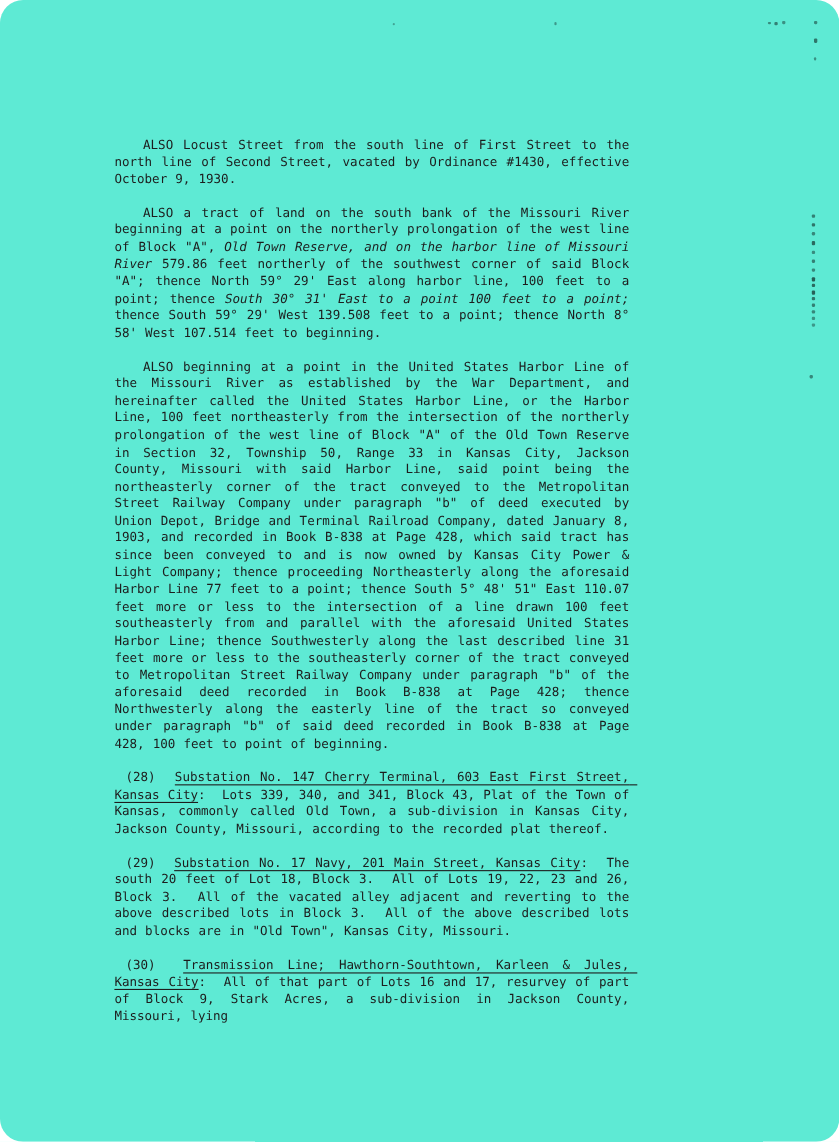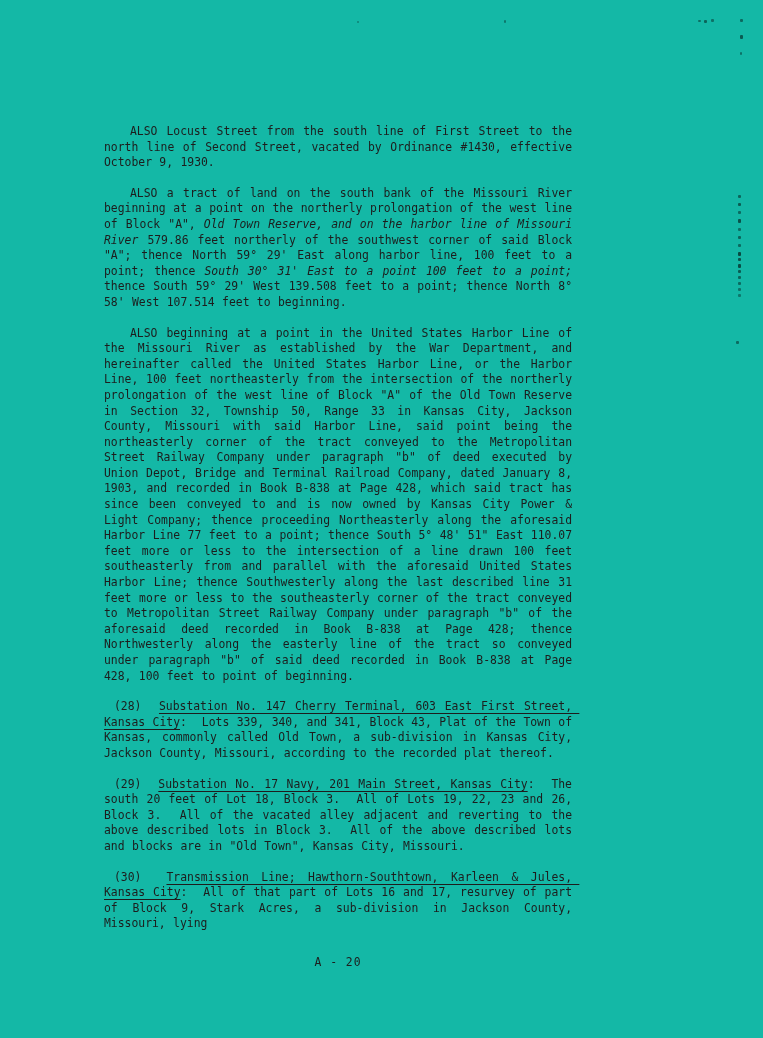--- a/index.html
+++ b/index.html
@@ -10,21 +10,22 @@
   body {
     width: 763px;
     height: 1038px;
     position: relative;
     overflow: hidden;
     font-family: "DejaVu Sans Mono", "Liberation Mono", monospace;
   }
   .scan-page {
     position: absolute;
     inset: 0;
-    background: #14b8a6;
+    background: #5eead4;
+    border-radius: 21px;
   }
   .document-body {
     position: absolute;
     left: 104px;
     top: 124px;
     width: 468px;
     font-size: 11.4px;
     line-height: 15.6px;
     color: #1d1d1d;
     text-align: justify;
@@ -56,21 +57,20 @@
     position: absolute;
     background: #000;
     border-radius: 1px;
   }
 </style>
 </head>
 <body>
 
 <div class="scan-page">
   <div class="document-body"><p class="para indent-large"><span>ALSO Locust Street from the south line of First Street to the north line of Second Street, vacated by Ordinance #1430, effective October 9, 1930.</span></p><p class="para indent-large"><span>ALSO a tract of land on the south bank of the Missouri River beginning at a point on the northerly prolongation of the west line of Block "A", </span><span class="italic">Old Town Reserve, and on the harbor line of Missouri River</span><span> 579.86 feet northerly of the southwest corner of said Block "A"; thence North 59° 29' East along harbor line, 100 feet to a point; thence </span><span class="italic">South 30° 31' East to a point 100 feet to a point;</span><span> thence South 59° 29' West 139.508 feet to a point; thence North 8° 58' West 107.514 feet to beginning.</span></p><p class="para indent-large"><span>ALSO beginning at a point in the United States Harbor Line of the Missouri River as established by the War Department, and hereinafter called the United States Harbor Line, or the Harbor Line, 100 feet northeasterly from the intersection of the northerly prolongation of the west line of Block "A" of the Old Town Reserve in Section 32, Township 50, Range 33 in Kansas City, Jackson County, Missouri with said Harbor Line, said point being the northeasterly corner of the tract conveyed to the Metropolitan Street Railway Company under paragraph "b" of deed executed by Union Depot, Bridge and Terminal Railroad Company, dated January 8, 1903, and recorded in Book B-838 at Page 428, which said tract has since been conveyed to and is now owned by Kansas City Power &amp; Light Company; thence proceeding Northeasterly along the aforesaid Harbor Line 77 feet to a point; thence South 5° 48' 51" East 110.07 feet more or less to the intersection of a line drawn 100 feet southeasterly from and parallel with the aforesaid United States Harbor Line; thence Southwesterly along the last described line 31 feet more or less to the southeasterly corner of the tract conveyed to Metropolitan Street Railway Company under paragraph "b" of the aforesaid deed recorded in Book B-838 at Page 428; thence Northwesterly along the easterly line of the tract so conveyed under paragraph "b" of said deed recorded in Book B-838 at Page 428, 100 feet to point of beginning.</span></p><p class="para indent-small"><span>(28)  </span><span class="underline">Substation No. 147 Cherry Terminal, 603 East First Street, Kansas City</span><span>:  Lots 339, 340, and 341, Block 43, Plat of the Town of Kansas, commonly called Old Town, a sub-division in Kansas City, Jackson County, Missouri, according to the recorded plat thereof.</span></p><p class="para indent-small"><span>(29)  </span><span class="underline">Substation No. 17 Navy, 201 Main Street, Kansas City</span><span>:  The south 20 feet of Lot 18, Block 3.  All of Lots 19, 22, 23 and 26, Block 3.  All of the vacated alley adjacent and reverting to the above described lots in Block 3.  All of the above described lots and blocks are in "Old Town", Kansas City, Missouri.</span></p><p class="para indent-small"><span>(30)  </span><span class="underline">Transmission Line; Hawthorn-Southtown, Karleen &amp; Jules, Kansas City</span><span>:  All of that part of Lots 16 and 17, resurvey of part of Block 9, Stark Acres, a sub-division in Jackson County, Missouri, lying</span></p></div>
-  <div class="page-footer">A - 20</div>
   <div id="artifacts">
       <div class="scan-speck" style="left: 357px; top: 21px; width: 2px; height: 2px; opacity: 0.3;"></div>
       <div class="scan-speck" style="left: 504px; top: 20px; width: 2px; height: 3px; opacity: 0.35;"></div>
       <div class="scan-speck" style="left: 698px; top: 20px; width: 3px; height: 2px; opacity: 0.4;"></div>
       <div class="scan-speck" style="left: 704px; top: 20px; width: 3px; height: 3px; opacity: 0.45;"></div>
       <div class="scan-speck" style="left: 711px; top: 19px; width: 3px; height: 3px; opacity: 0.38;"></div>
       <div class="scan-speck" style="left: 740px; top: 19px; width: 3px; height: 3px; opacity: 0.42;"></div>
       <div class="scan-speck" style="left: 740px; top: 35px; width: 3px; height: 4px; opacity: 0.5;"></div>
       <div class="scan-speck" style="left: 740px; top: 52px; width: 2px; height: 3px; opacity: 0.38;"></div>
       <div class="scan-speck" style="left: 738px; top: 195px; width: 3px; height: 3px; opacity: 0.45;"></div>

